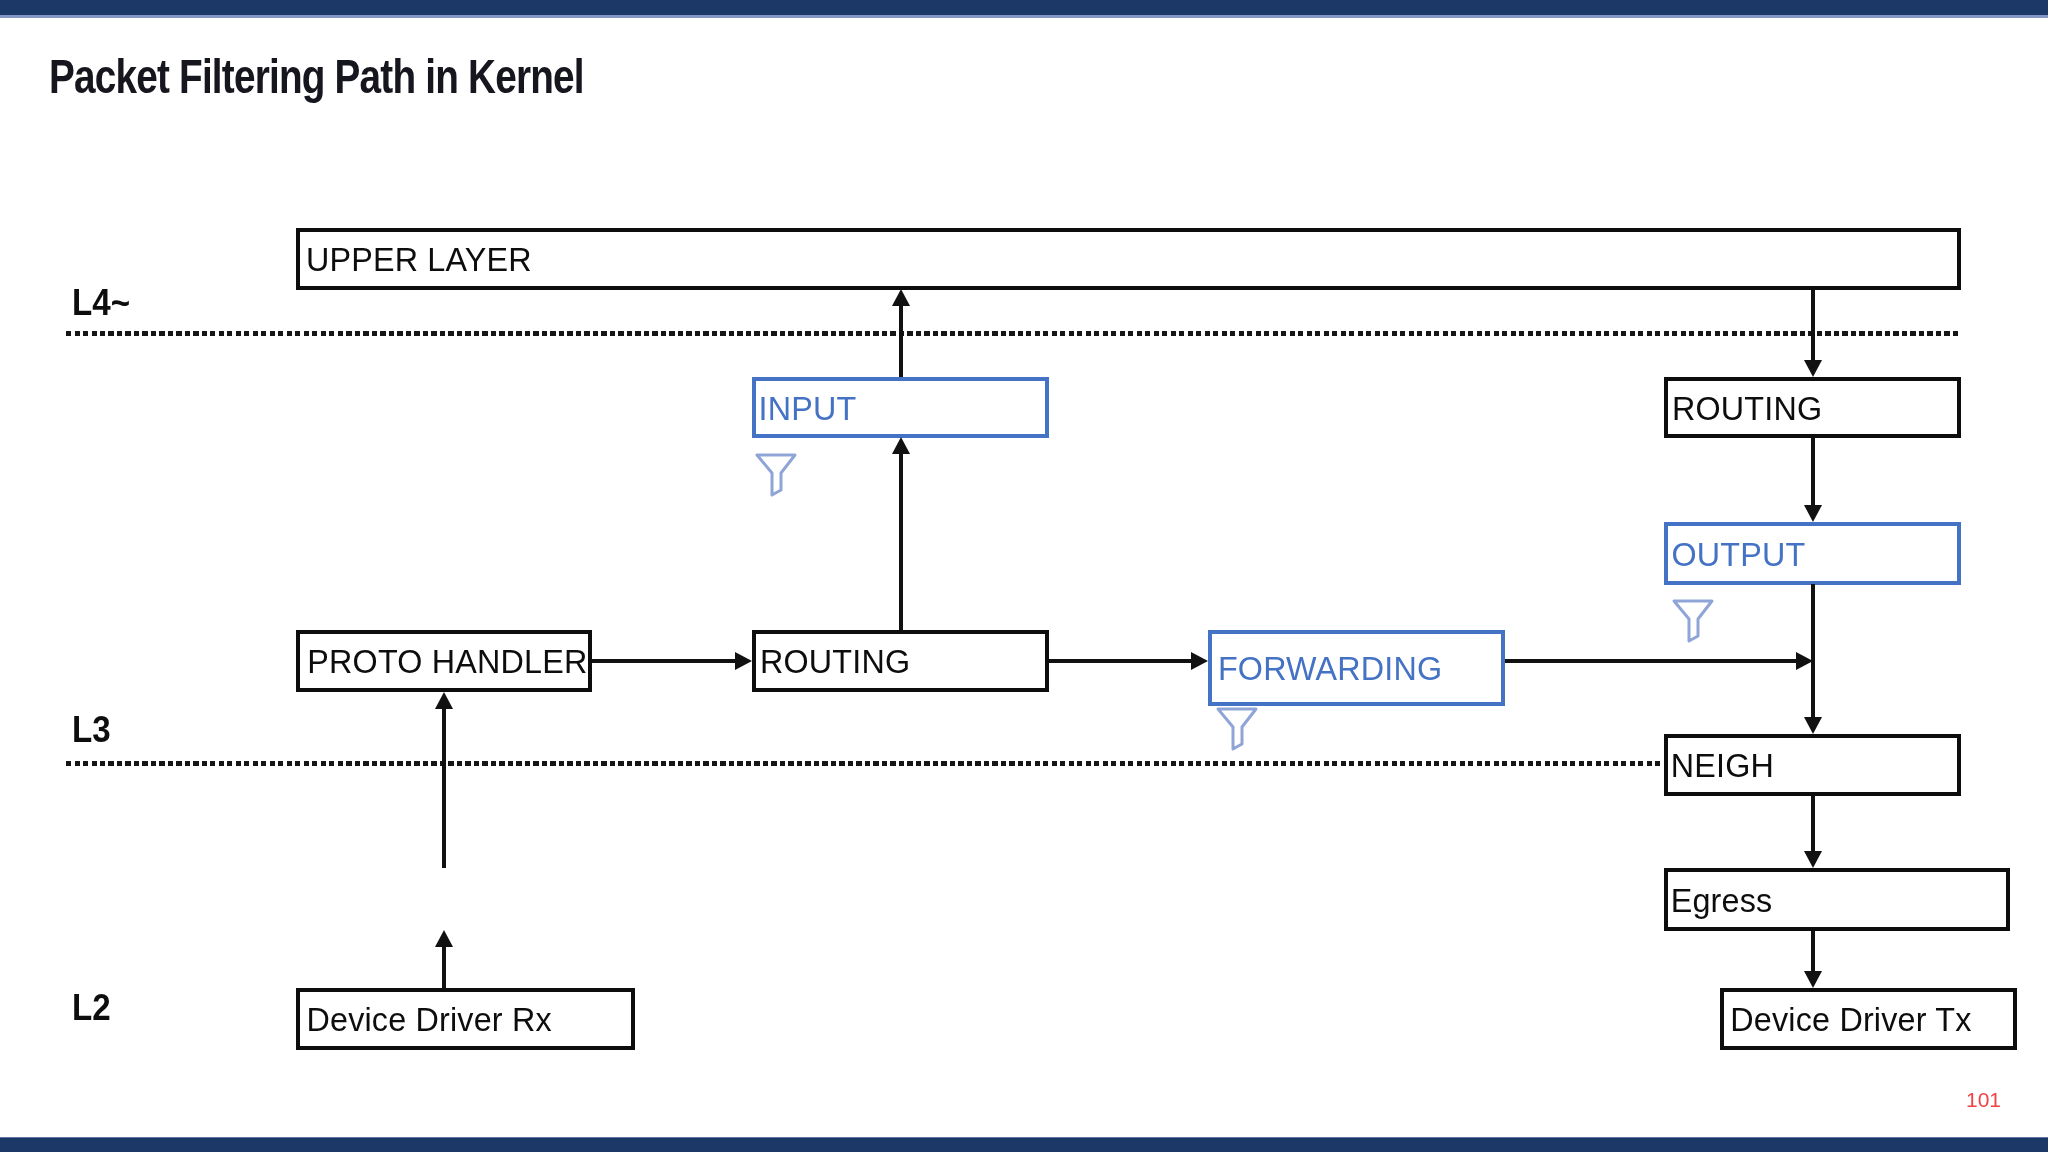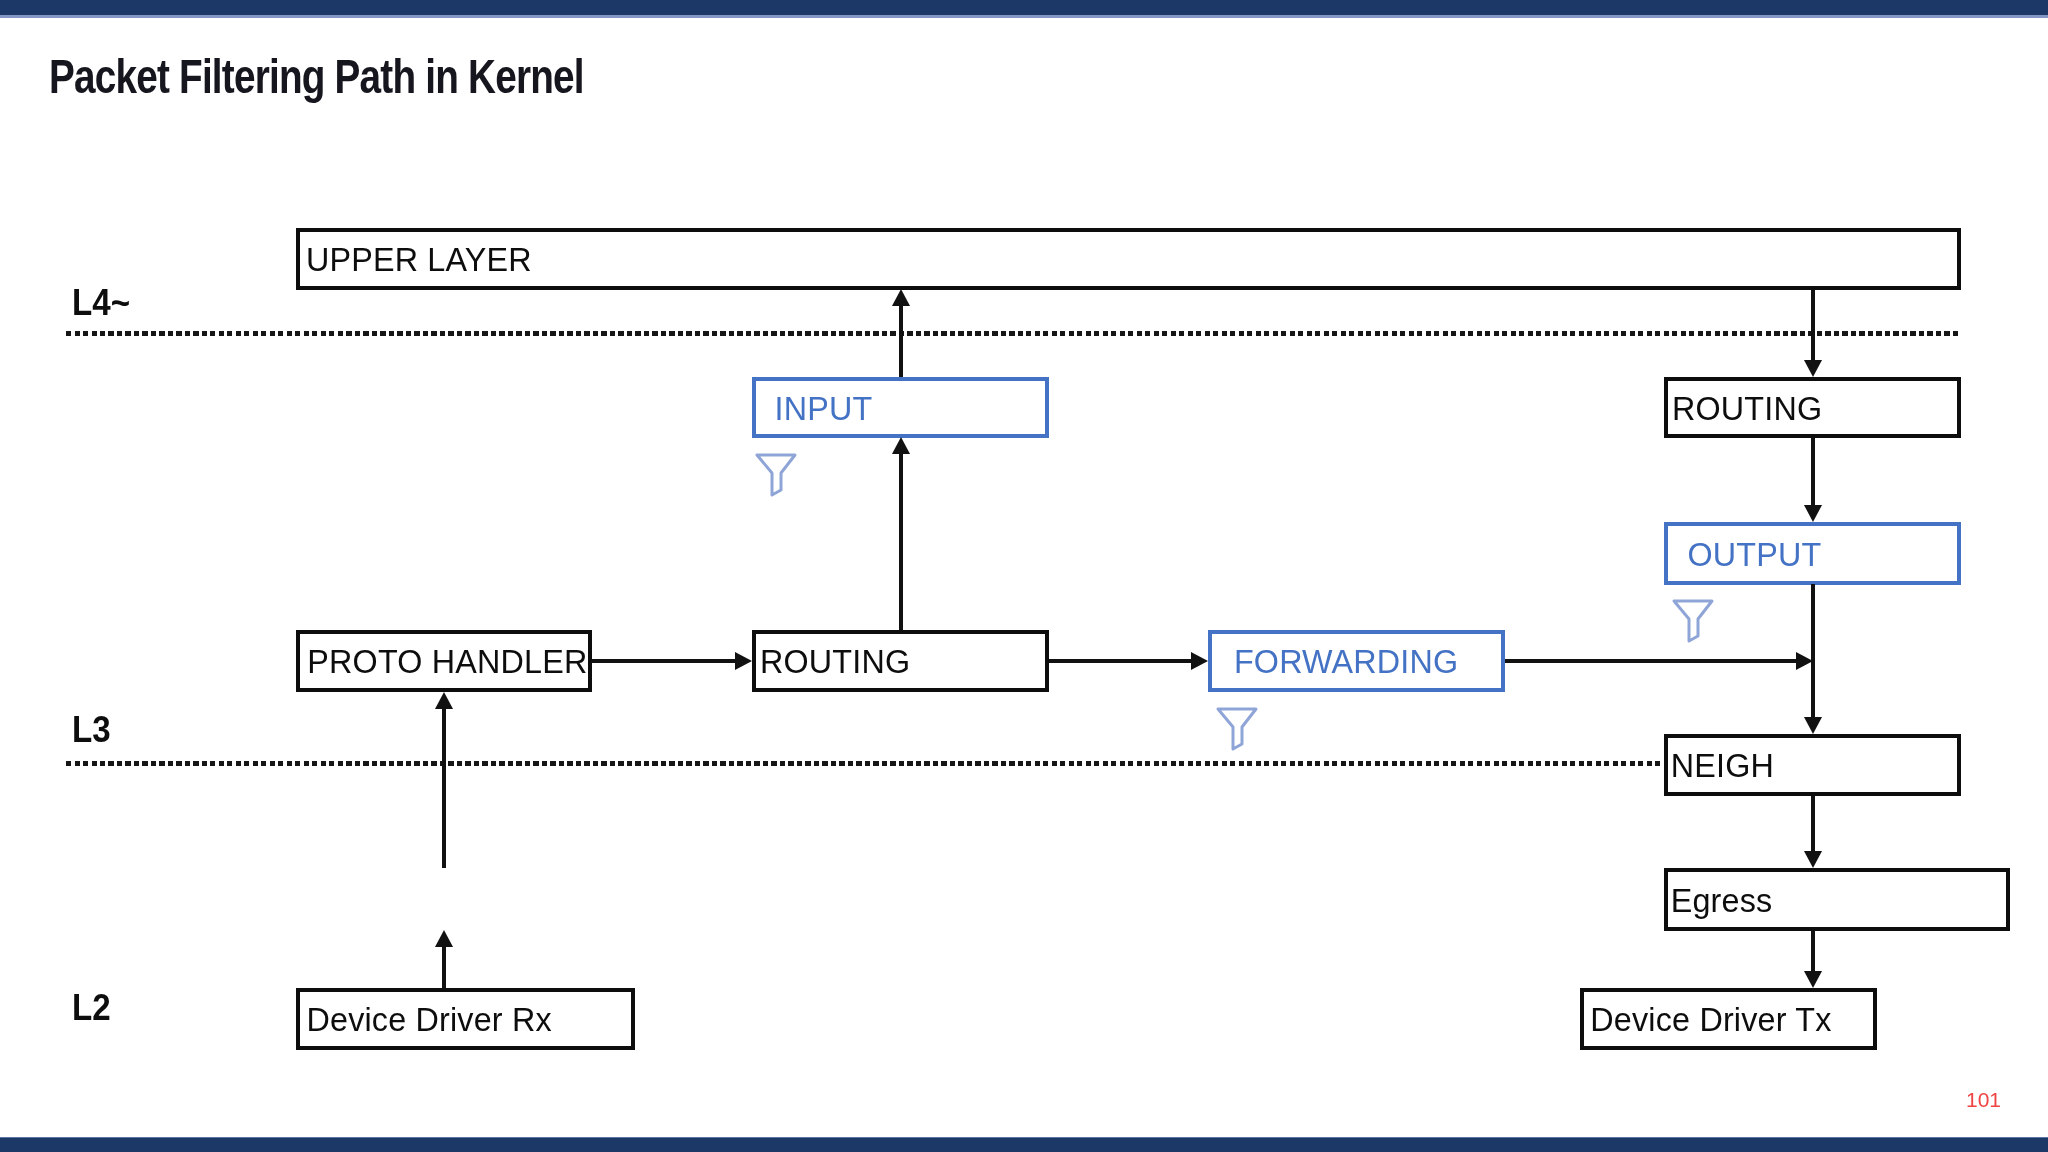--- a/index.html
+++ b/index.html
@@ -49,21 +49,21 @@
     border: 4px solid #0d0d0d;
     background: #ffffff;
     display: flex; align-items: center; 
     box-sizing: border-box;
   }
   .box .box-label {
     font-size: 34px; color: #0d0d0d; line-height: 1;
     display: inline-block; transform: scaleX(.95);
     white-space: nowrap; letter-spacing: 0.2px;
   }
-  .box.blue { border-color: #4472C4; padding-left: 16px; }
+  .box.blue { border-color: #4472C4; }
   .box.blue .box-label { color: #4472C4; }
 
   .vline { position: absolute; width: 4px; background: #111111; }
   .hline { position: absolute; height: 4px; background: #111111; }
   .head-up {
     position: absolute; width: 0; height: 0;
     border-left: 9px solid transparent; border-right: 9px solid transparent;
     border-bottom: 17px solid #111111;
   }
   .head-down {
@@ -121,38 +121,38 @@
   </div>
 
   <div class="box" style="left:296px; top:630px; width:296px; height:62px;">
     <span class="box-label">PROTO HANDLER</span>
   </div>
 
   <div class="box" style="left:752px; top:630px; width:297px; height:62px;">
     <span class="box-label">ROUTING</span>
   </div>
 
-  <div class="box blue" style="left:1208px; top:630px; width:297px; height:62px;">
+  <div class="box blue" style="left:1208px; top:630px; width:297px; height:76px;">
     <span class="box-label">FORWARDING</span>
   </div>
 
   <div class="box" style="left:1664px; top:734px; width:297px; height:62px;">
     <span class="box-label">NEIGH</span>
   </div>
 
 
   <div class="box" style="left:1664px; top:868px; width:346px; height:63px;">
     <span class="box-label">Egress</span>
   </div>
 
   <div class="box" style="left:296px; top:988px; width:339px; height:62px;">
     <span class="box-label">Device Driver Rx</span>
   </div>
 
-  <div class="box" style="left:1580px; top:988px; width:297px; height:62px;">
+  <div class="box" style="left:1720px; top:988px; width:297px; height:62px;">
     <span class="box-label">Device Driver Tx</span>
   </div>
 
   <svg class="funnel" style="left:754px; top:452px;" width="44" height="46" viewBox="0 0 44 46">
     <path d="M3 3 H41 L27 21 V38 L18 43 V21 Z"></path>
   </svg>
   <svg class="funnel" style="left:1671px; top:598px;" width="44" height="46" viewBox="0 0 44 46">
     <path d="M3 3 H41 L27 21 V38 L18 43 V21 Z"></path>
   </svg>
   <svg class="funnel" style="left:1215px; top:706px;" width="44" height="46" viewBox="0 0 44 46">

